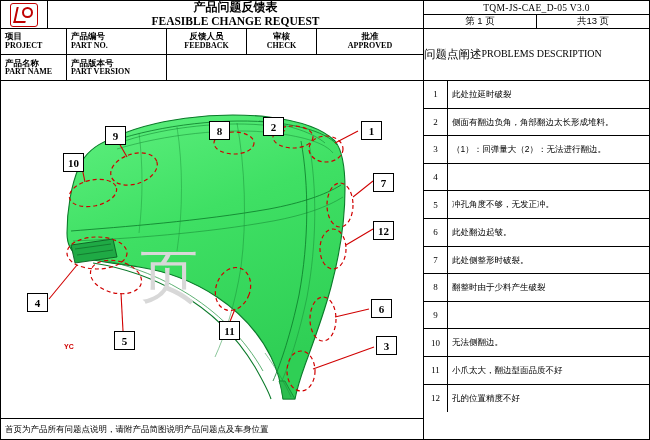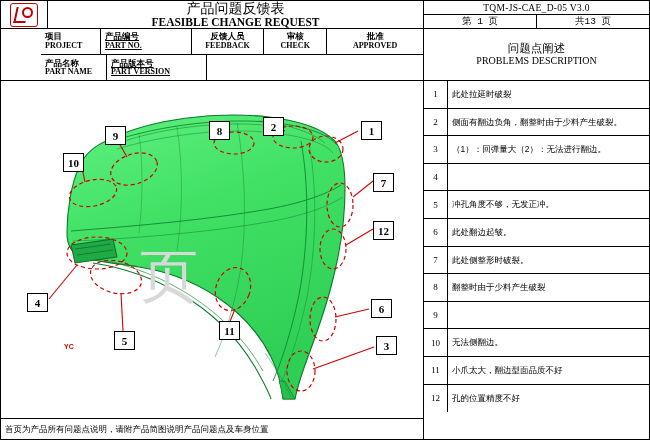--- a/index.html
+++ b/index.html
@@ -36,67 +36,66 @@
   }
   .logo-mark:after{
     content:"";position:absolute;right:4px;top:3px;width:7px;height:7px;
     border:2px solid #c00000;border-radius:50%;
   }
   .hdr-title{
     flex:1;border-right:1px solid #000;border-bottom:1px solid #000;
     display:flex;flex-direction:column;align-items:center;justify-content:center;
     line-height:1.15;
   }
-  .hdr-title .cn{font-size:14px;font-weight:normal;}
+  .hdr-title .cn{font-size:12px;font-weight:bold;}
   .hdr-title .en{font-size:11.5px;font-weight:bold;font-family:Liberation Serif, serif;}
   .hdr-code{
     width:225px;border-bottom:1px solid #000;
     display:flex;flex-direction:column;
   }
   .hdr-code-top{
     height:13px;border-bottom:1px solid #000;
     display:flex;align-items:center;justify-content:center;
     font-size:9.5px;font-family:"Liberation Serif",serif;letter-spacing:.3px;
   }
-  .hdr-code-bot{flex:1;display:flex;font-family:Liberation Mono, monospace;}
+  .hdr-code-bot{flex:1;display:flex;}
   .hdr-page{
     flex:1;display:flex;align-items:center;justify-content:center;
     font-size:9.5px;border-right:1px solid #000;
   }
   .hdr-total{
     flex:1;display:flex;align-items:center;justify-content:center;font-size:9.5px;
   }
 
   
   .info{
     position:absolute;left:0;top:28px;width:423px;height:52px;
     border-bottom:1px solid #000;border-right:1px solid #000;
     box-sizing:border-box;
-    padding-left:40px;
   }
   .info-row{display:flex;height:26px;box-sizing:border-box;}
   .info-row.first{border-bottom:1px solid #000;}
   .info-cell{
     border-right:1px solid #000;box-sizing:border-box;
     display:flex;flex-direction:column;justify-content:center;
     padding-left:4px;line-height:1.12;
   }
   .info-cell .cn{font-size:8.5px;font-weight:bold;}
   .info-cell .en{font-size:8px;font-weight:bold;font-family:"Liberation Serif",serif;}
-  .c1{width:66px;} .c2{width:100px;text-decoration:underline;} .c3{width:80px;align-items:center;padding-left:0;text-align:center;}
+  .c1{width:66px;} .c2{width:100px;} .c3{width:80px;align-items:center;padding-left:0;text-align:center;}
   .c4{width:70px;align-items:center;padding-left:0;text-align:center;}
   .c5{width:106px;align-items:center;padding-left:0;text-align:center;border-right:none;}
   .c3 .cn,.c4 .cn,.c5 .cn{align-self:center;}
   .blank{flex:1;border-right:none;}
 
   
   .pd-title{
     position:absolute;left:423px;top:28px;width:225px;height:52px;
     border-bottom:1px solid #000;box-sizing:border-box;
-    display:flex;flex-direction:column;align-items:center;justify-content:center;
+    display:flex;align-items:center;
     line-height:1.25;
   }
   .pd-title .cn{font-size:11.5px;}
   .pd-title .en{font-size:10px;font-family:"Liberation Serif",serif;}
 
   
   .draw{
     position:absolute;left:0;top:80px;width:423px;height:338px;
     border-right:1px solid #000;border-bottom:1px solid #000;
     box-sizing:border-box;overflow:hidden;background:#fff;
@@ -307,21 +306,21 @@
 
   <div class="footnote">首页为产品所有问题点说明，请附产品简图说明产品问题点及车身位置</div>
 
   <div class="list">
     <div class="list-row">
       <div class="list-no">1</div>
       <div class="list-txt">此处拉延时破裂</div>
     </div>
     <div class="list-row">
       <div class="list-no">2</div>
-      <div class="list-txt">侧面有翻边负角，翻整时由于少料产生破裂。</div>
+      <div class="list-txt">侧面有翻边负角，角部翻边太长形成堆料。</div>
     </div>
     <div class="list-row">
       <div class="list-no">3</div>
       <div class="list-txt">（1）：回弹量大（2）：无法进行翻边。</div>
     </div>
     <div class="list-row">
       <div class="list-no">4</div>
     </div>
     <div class="list-row">
       <div class="list-no">5</div>

